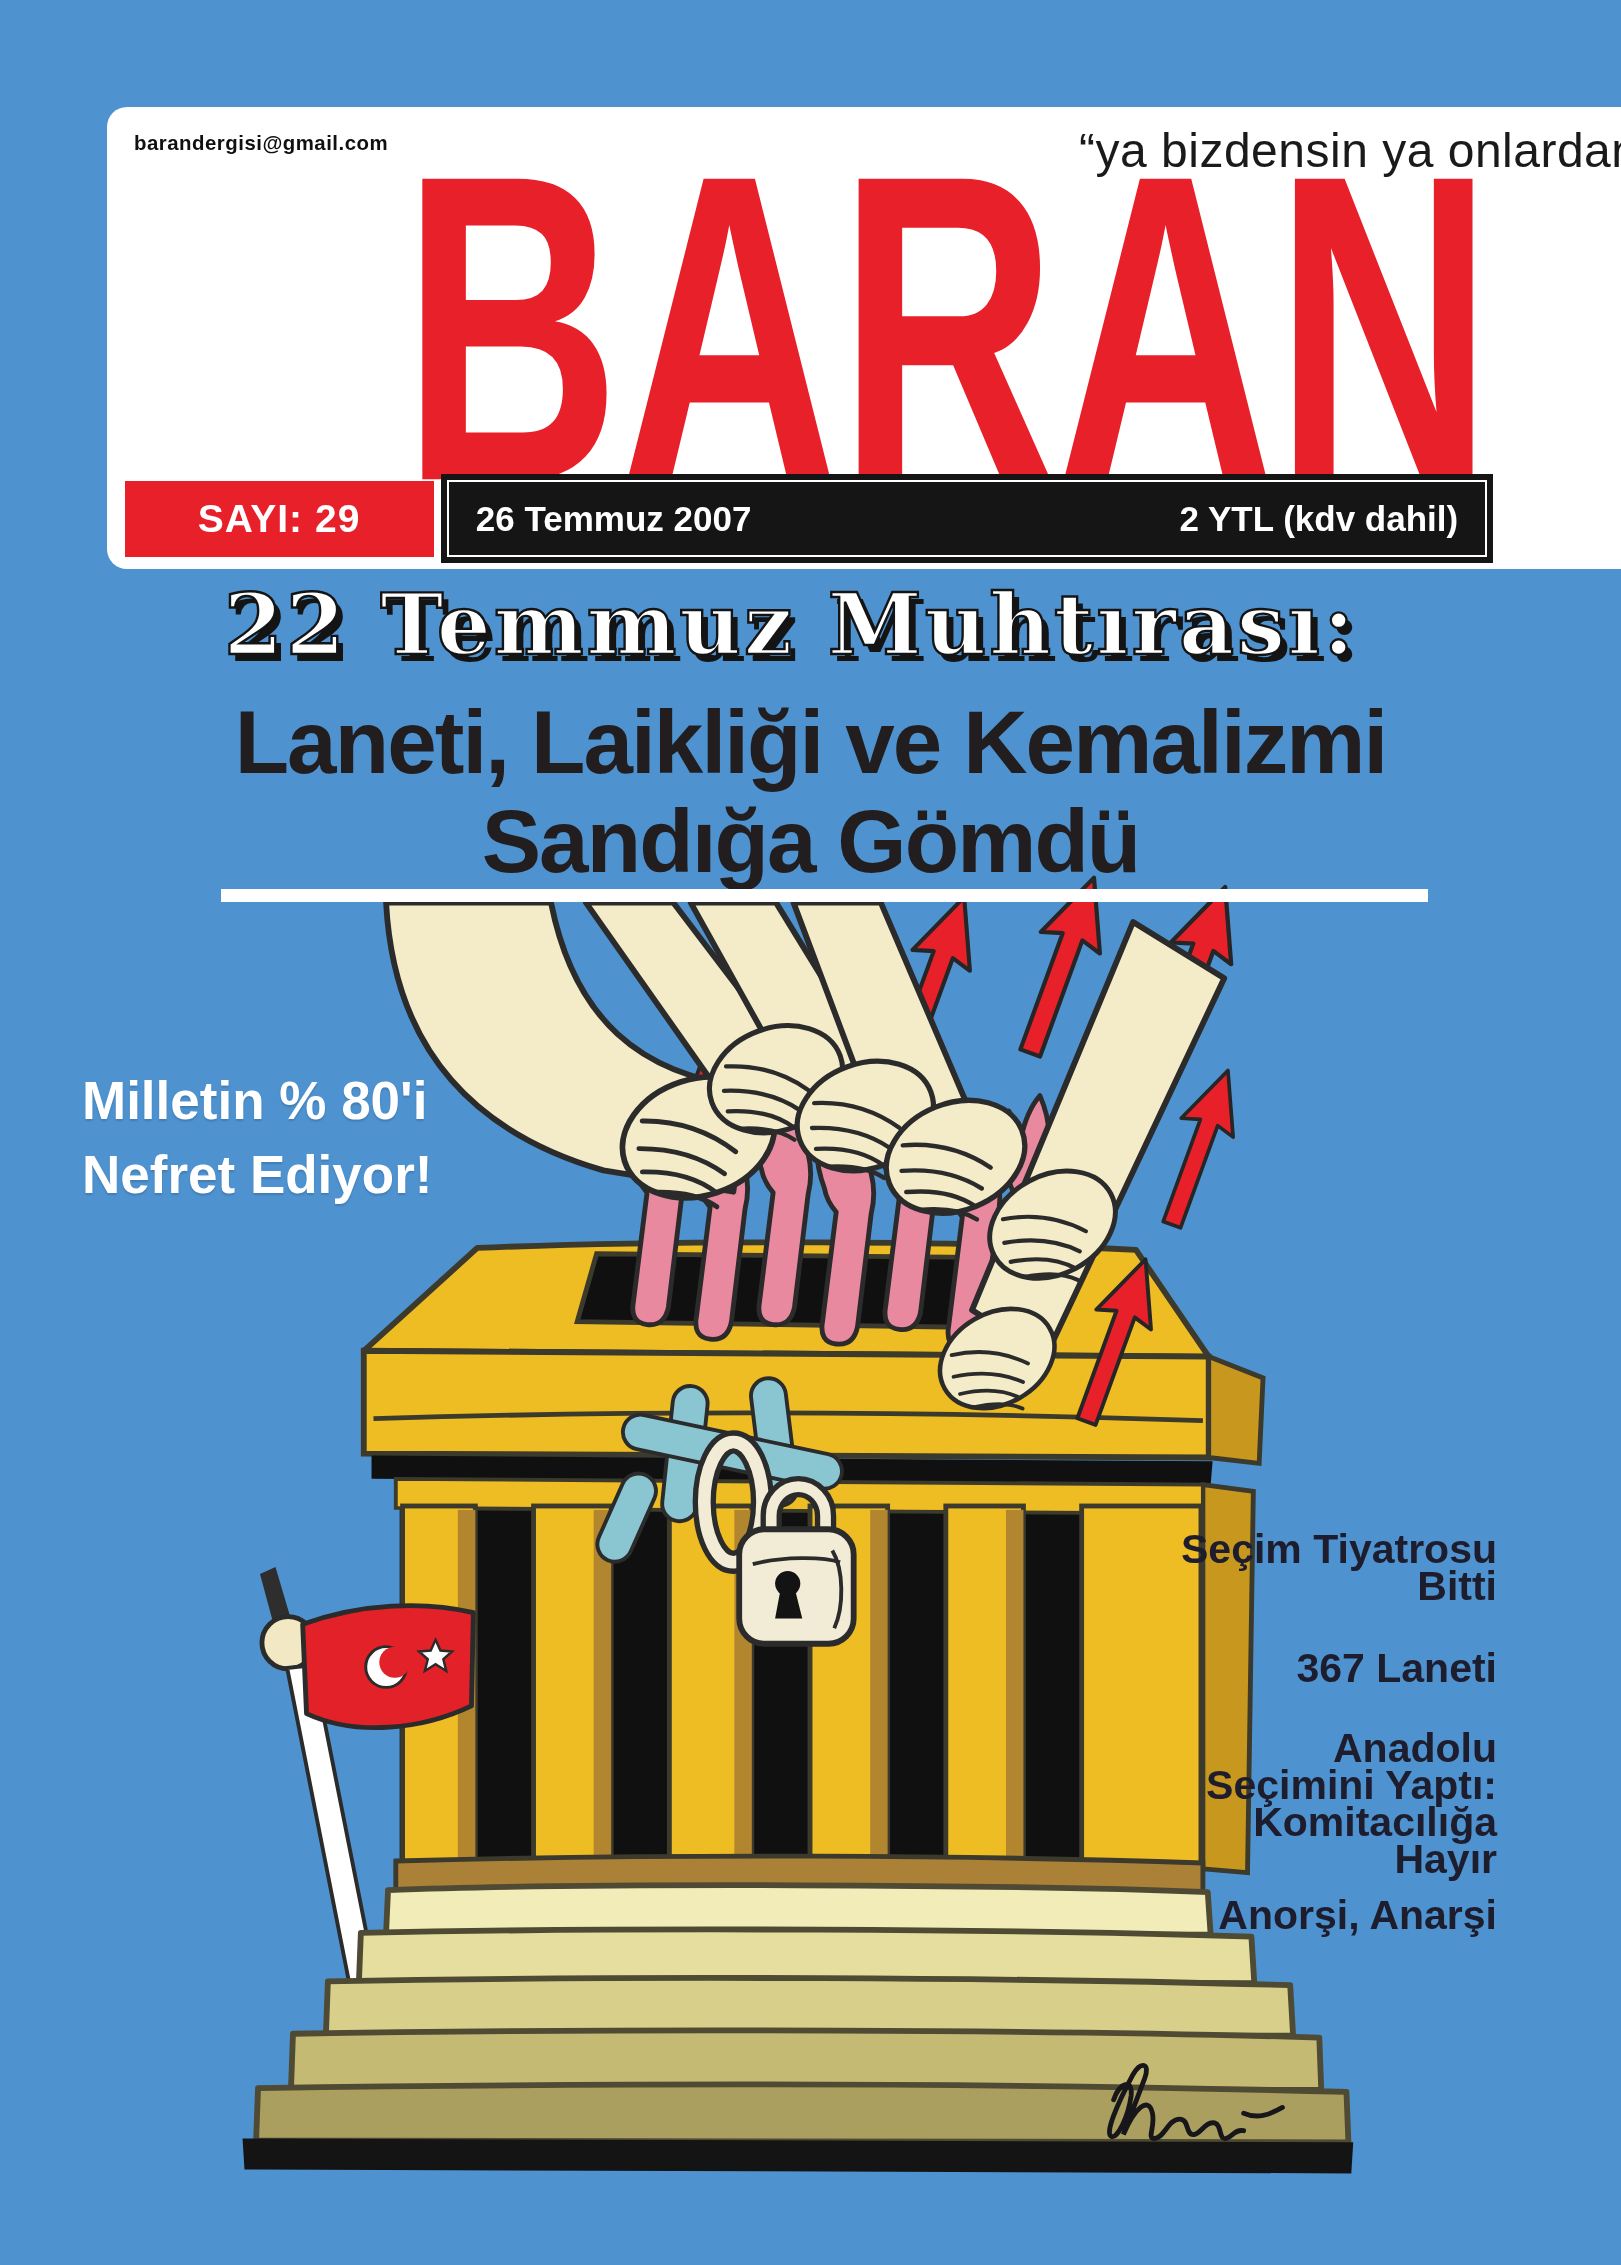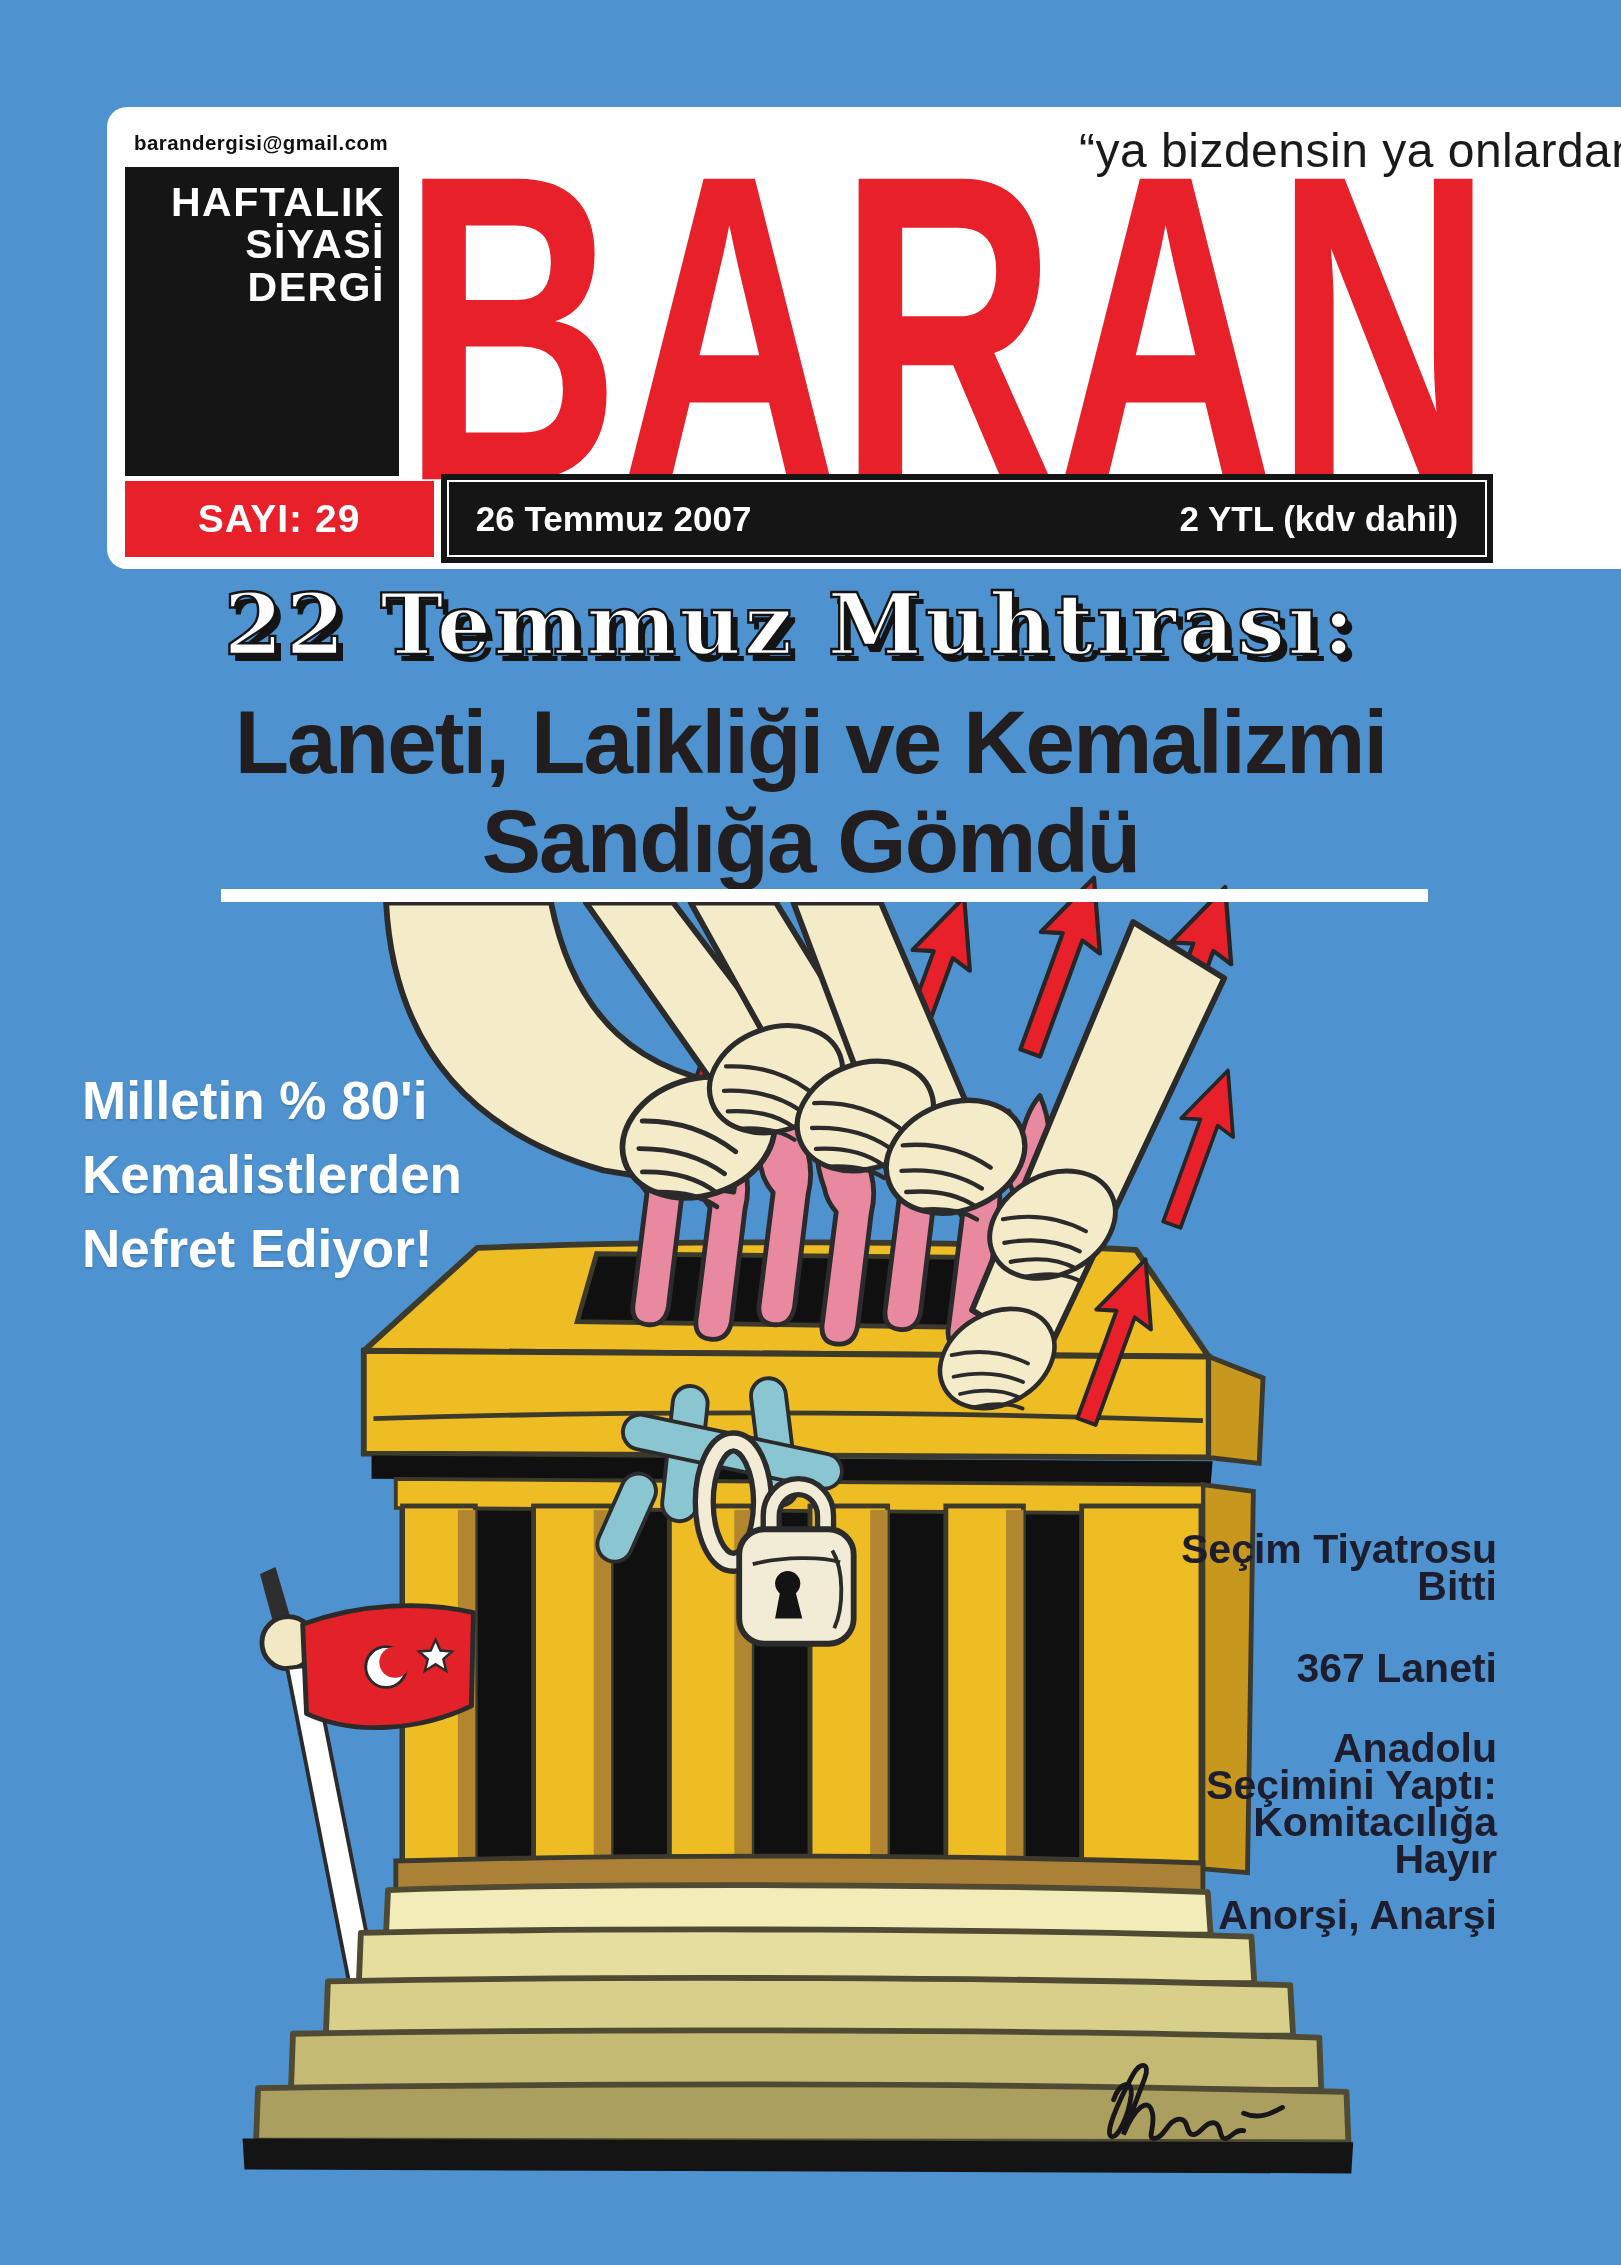--- a/index.html
+++ b/index.html
@@ -158,46 +158,40 @@
     </g>
 
     <g fill="none" stroke="#17171b" stroke-width="5" stroke-linecap="round">
       <path d="M1148,2164 c6,-18 20,-22 18,-4 c-3,22 -14,44 -20,42 c-8,-2 6,-34 22,-64 c8,-14 18,-12 12,4 l-22,58 c12,-28 26,-40 30,-22 c3,14 -6,26 2,26 c10,0 14,-20 26,-20 c10,0 6,16 14,16 c8,0 12,-14 22,-12 c8,2 4,18 12,16 c6,-2 10,-10 18,-8"></path>
       <path d="M1282,2178 c14,6 26,2 40,-6"></path>
     </g>
   </svg>
 
   <div class="masthead">
     <div class="email">barandergisi@gmail.com</div>
-    <div class="tagbox">
-      <div>HAFTALIK</div>
-      <div>SİYASİ</div>
-      <div>DERGİ</div>
-    </div>
     <svg class="logo-svg" viewBox="0 0 1128 338">
       <text x="2" y="330" font-family="Liberation Sans, sans-serif" font-weight="bold" font-size="450" fill="#e8202a" textLength="1124" lengthAdjust="spacingAndGlyphs">BARAN</text>
     </svg>
     <div class="quote">“ya bizdensin ya onlardan”</div>
     <div class="issue-box">SAYI: 29</div>
     <div class="datebar">
       <div class="datebar-inner">
         <span>26 Temmuz 2007</span>
         <span>2 YTL (kdv dahil)</span>
       </div>
     </div>
   </div>
 
   <div class="kicker">22 Temmuz Muhtırası:</div>
   <div class="hline h2">Laneti, Laikliği ve Kemalizmi</div>
   <div class="hline h3">Sandığa Gömdü</div>
   <div class="rule"></div>
 
   <div class="slogan">
     <div>Milletin % 80'i</div>
-    <div>Kemalistlerden</div>
     <div>Nefret Ediyor!</div>
   </div>
 
   <div class="side-list">
     <div class="side-item mb1">
       <div>Seçim Tiyatrosu</div>
       <div>Bitti</div>
     </div>
     <div class="side-item mb2">
       <div>367 Laneti</div>

